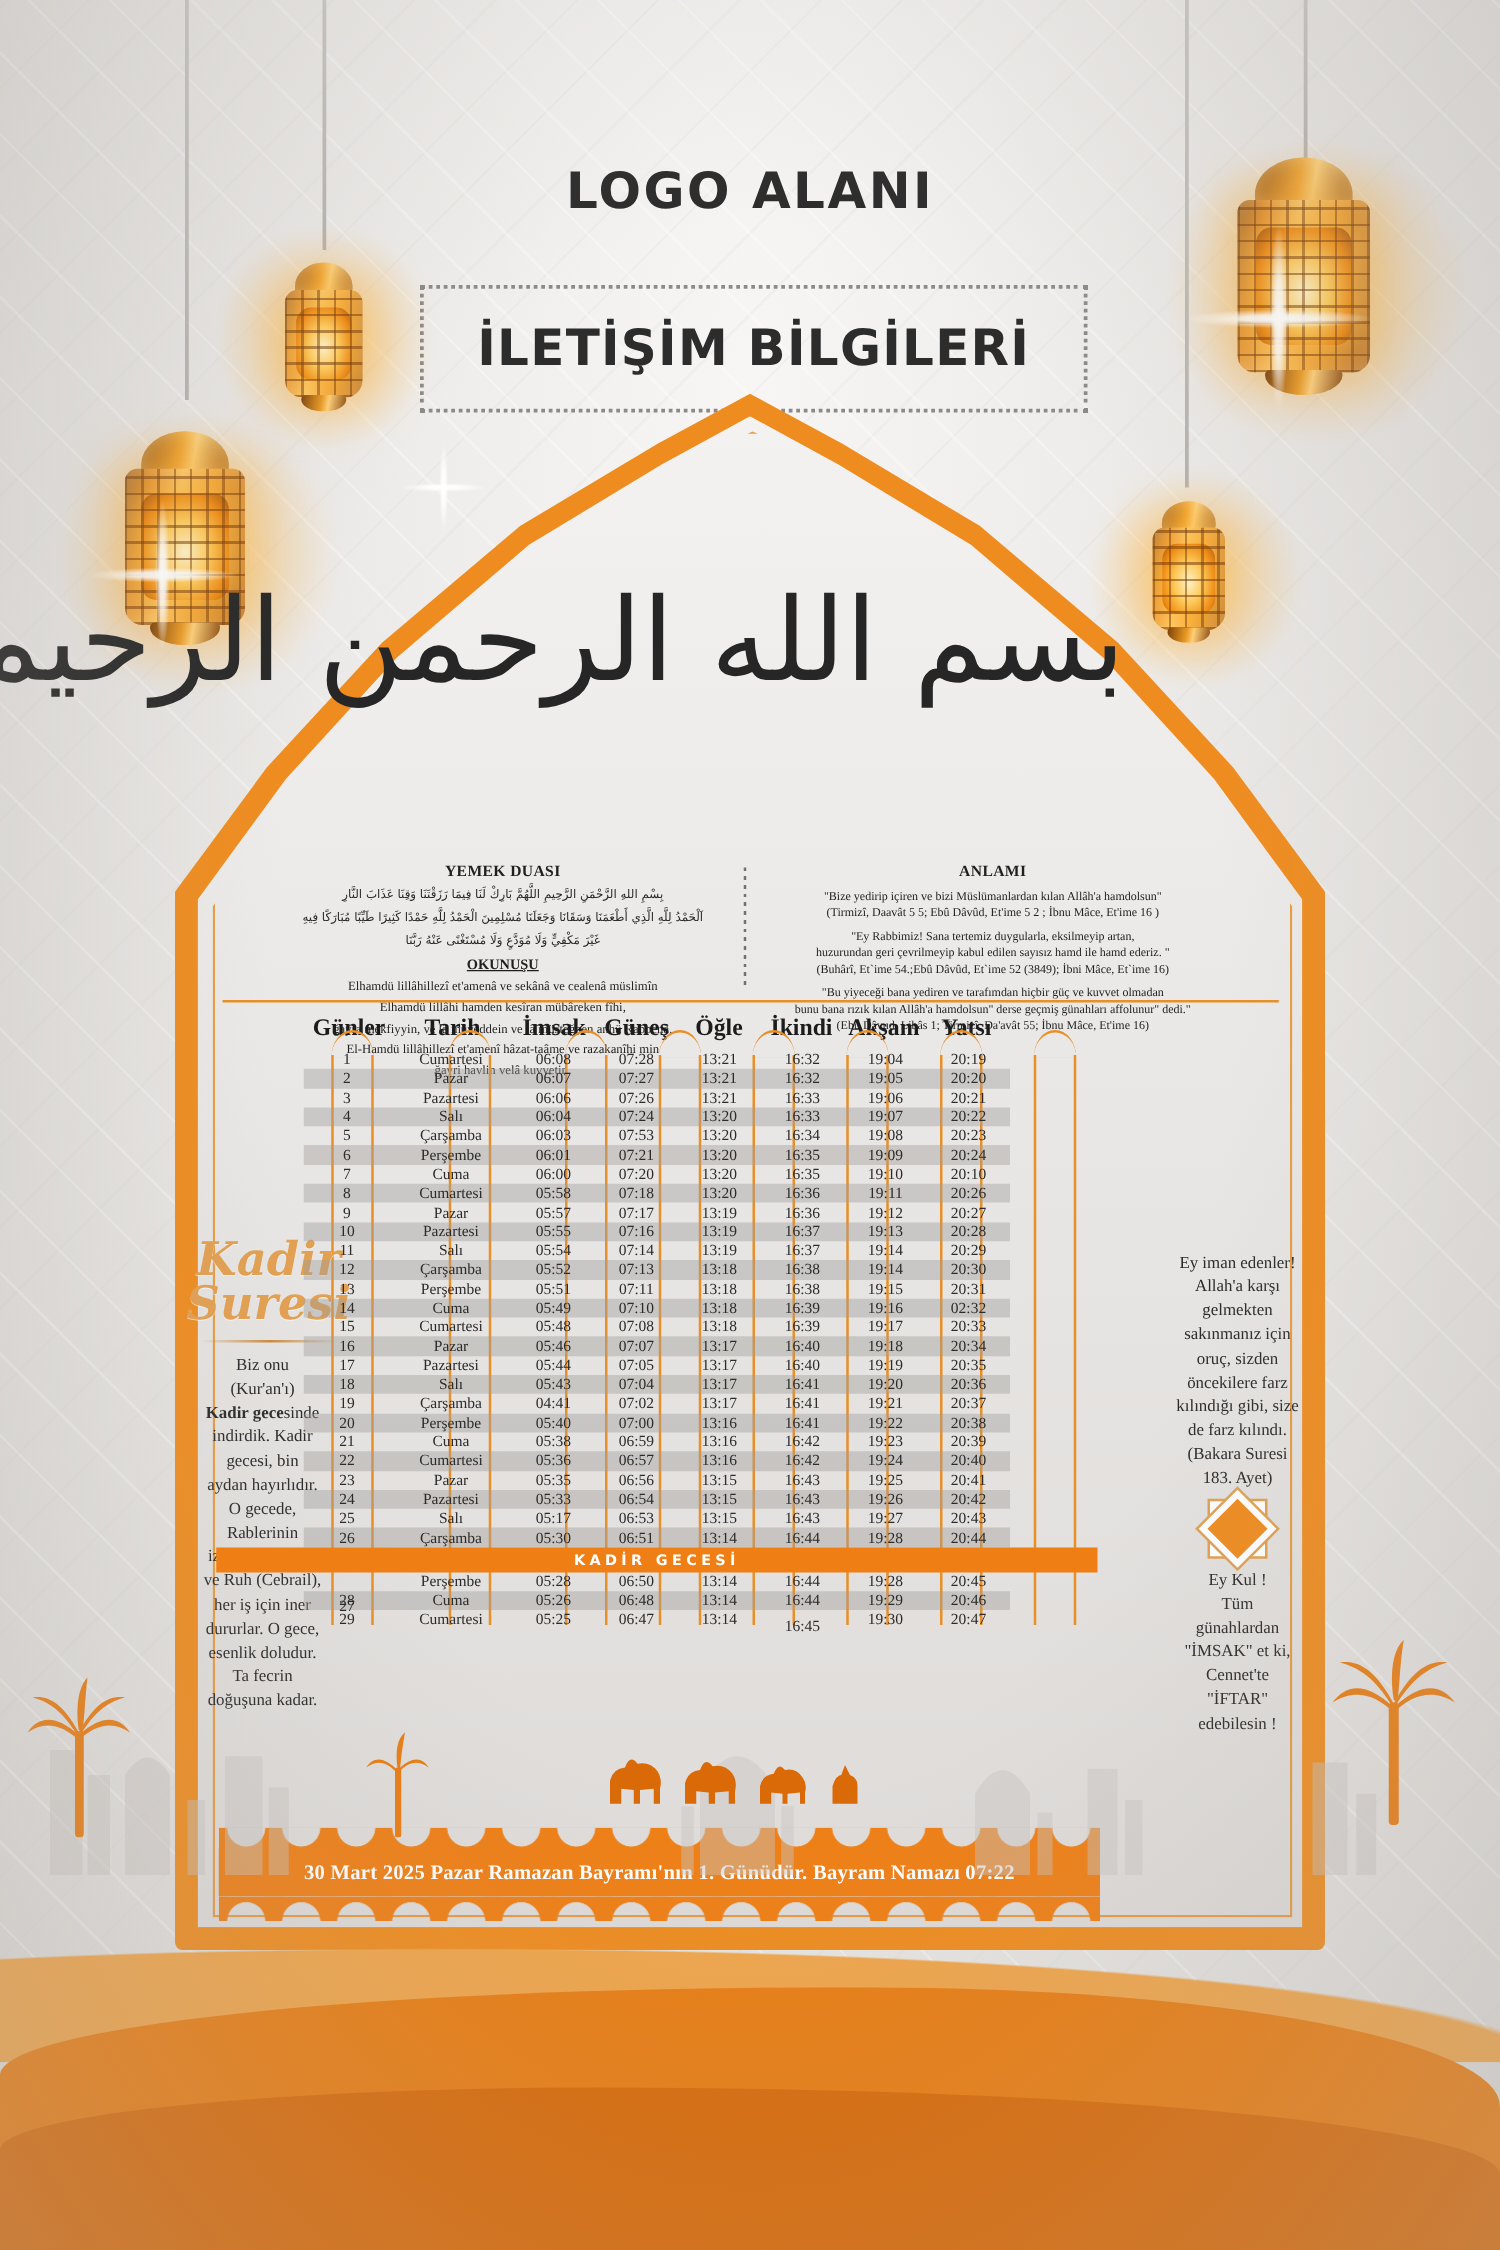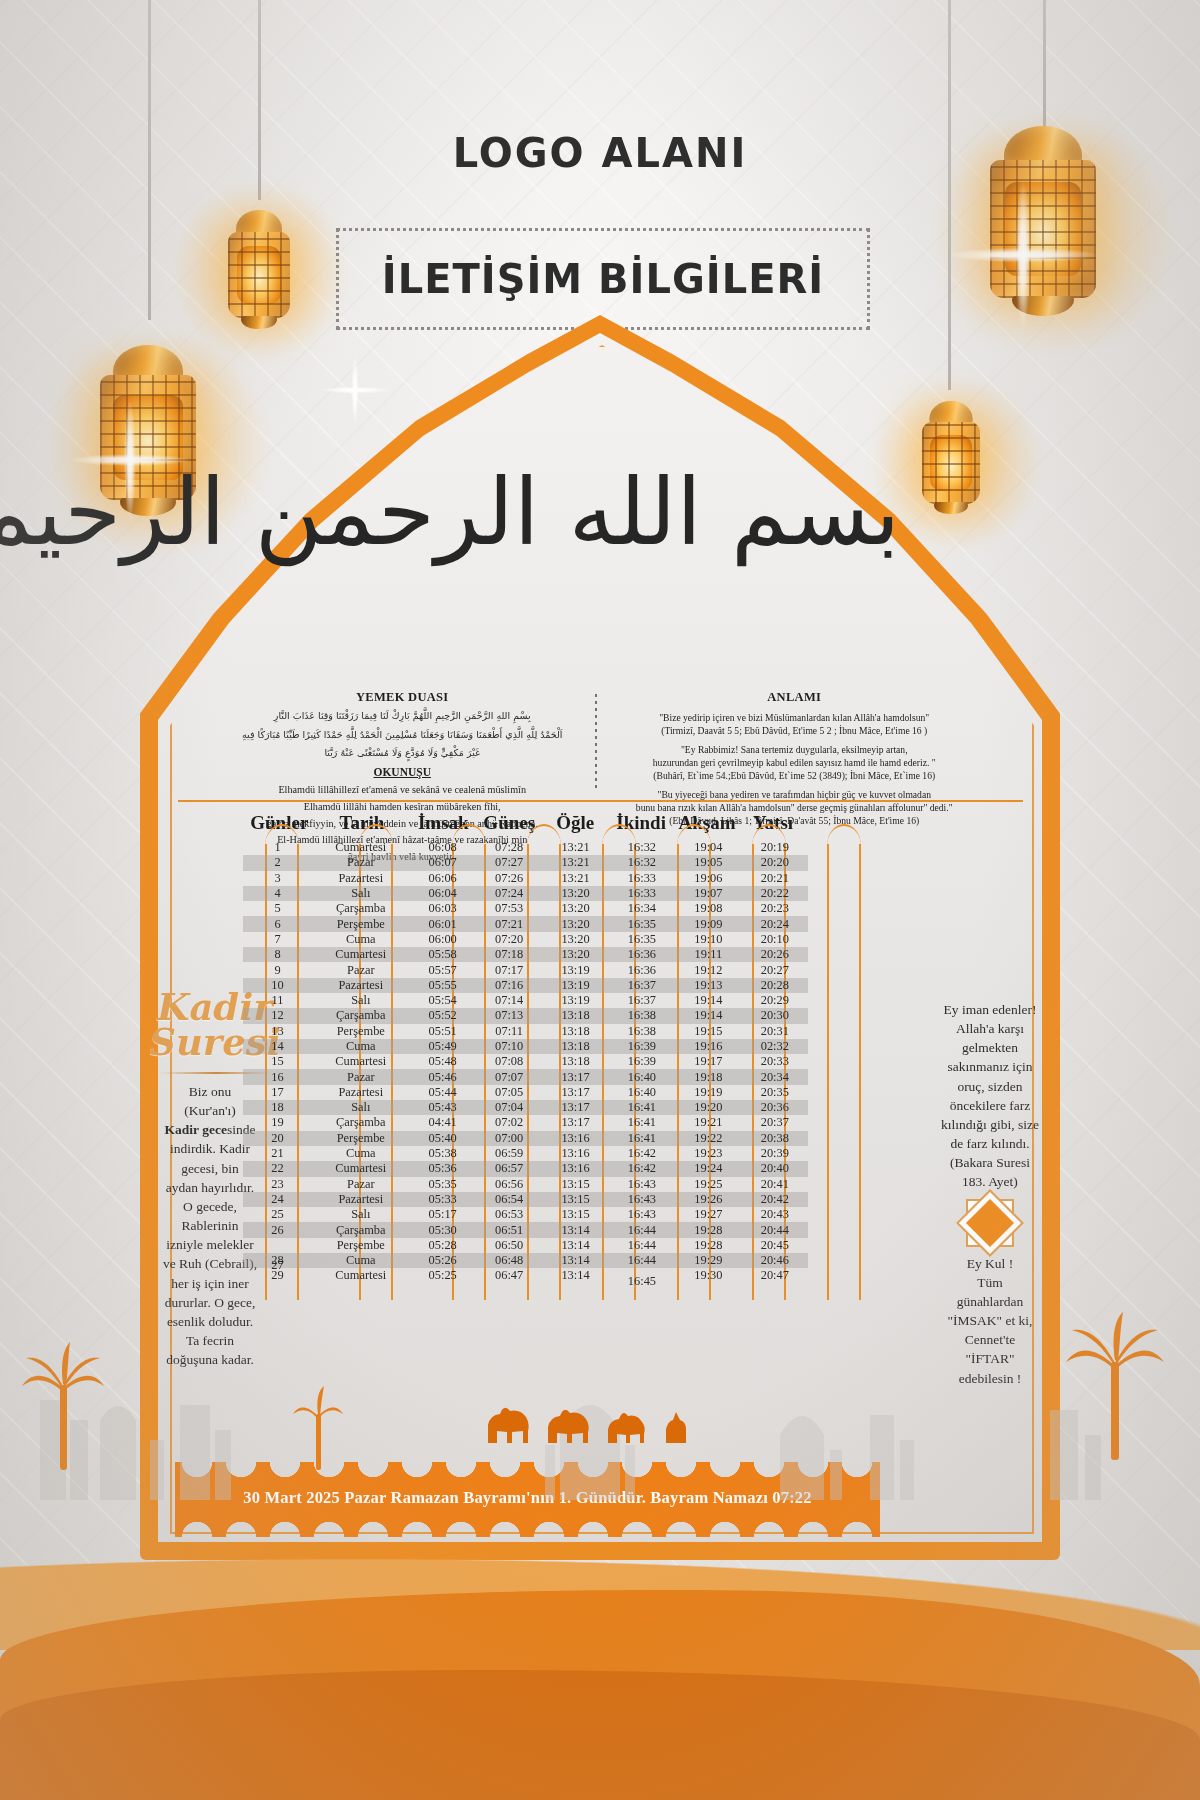--- a/index.html
+++ b/index.html
@@ -623,20 +623,21 @@
             <div style="width: 78px;">26</div>
             <div style="width: 110px;">Çarşamba</div>
             <div style="width: 75px;">05:30</div>
             <div style="width: 75px;">06:51</div>
             <div style="width: 75px;">13:14</div>
             <div style="width: 75px;">16:44</div>
             <div style="width: 75px;">19:28</div>
             <div style="width: 75px;">20:44</div>
           </div>
         </div>
+      <div class="kadir-banner">KADİR GECESİ</div>
       <div class="rows" id="rows-bottom">
           <div class="row">
             <div style="width: 78px; margin-top: 40px;">27</div>
             <div style="width: 110px;">Perşembe</div>
             <div style="width: 75px;">05:28</div>
             <div style="width: 75px;">06:50</div>
             <div style="width: 75px;">13:14</div>
             <div style="width: 75px;">16:44</div>
             <div style="width: 75px;">19:28</div>
             <div style="width: 75px;">20:45</div>

